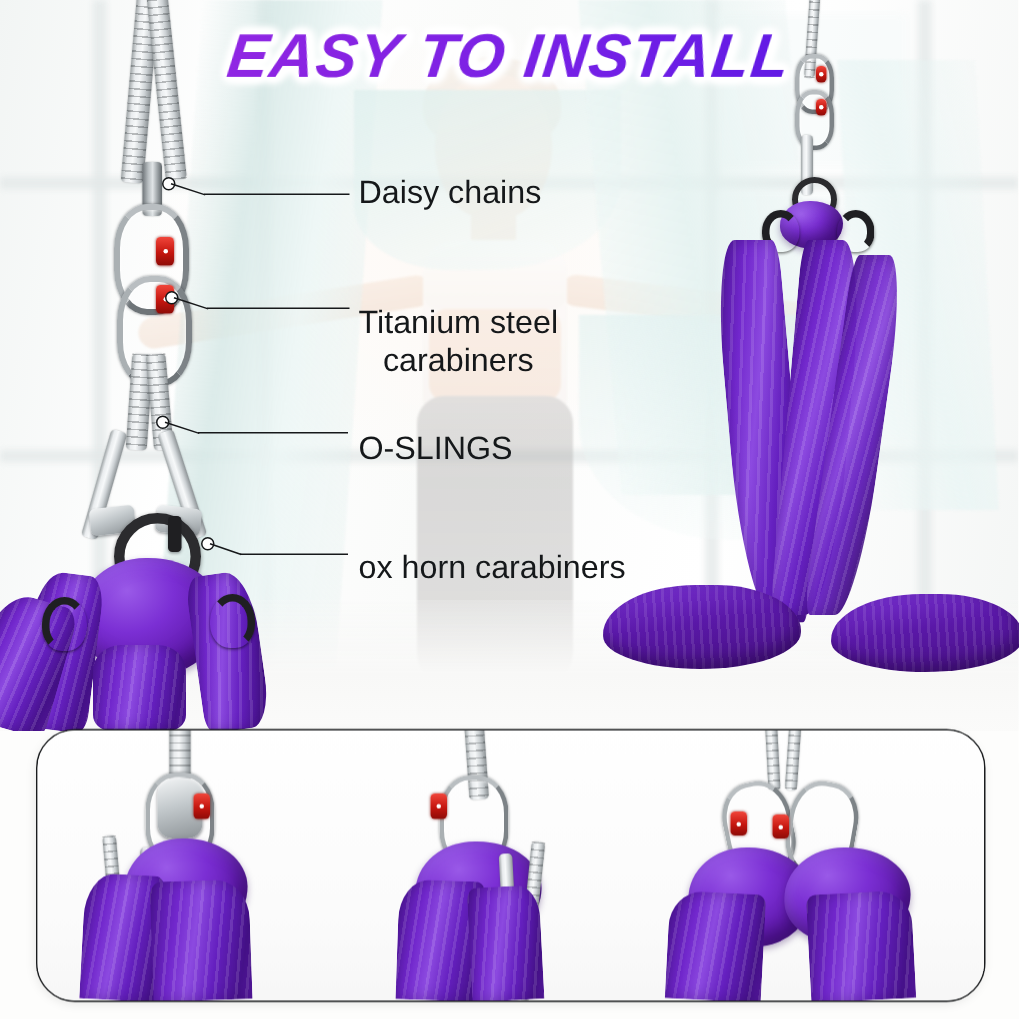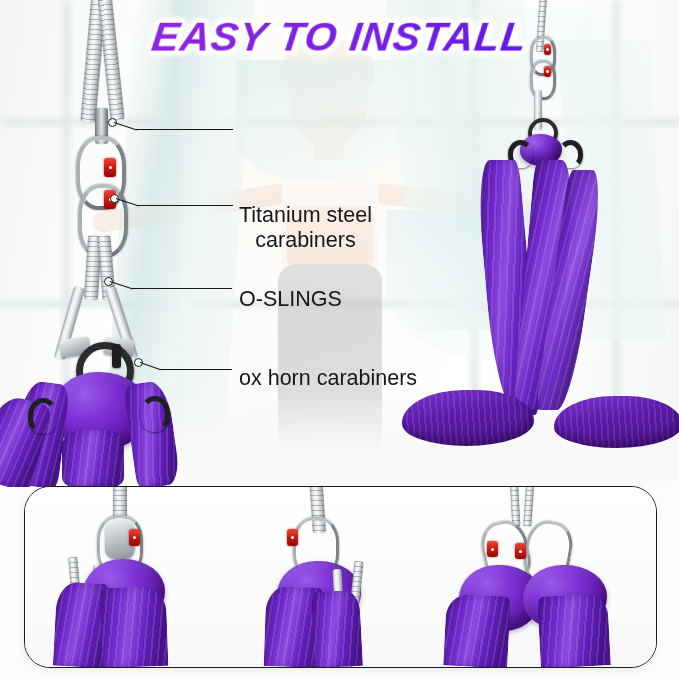--- a/index.html
+++ b/index.html
@@ -238,20 +238,21 @@
     <div class="lead" style="left:138px;top:205px;width:95px;"></div>
 
     <div class="dot" style="left:104px;top:277px;"></div>
     <div class="lead-diag" style="left:110px;top:281px;width:24px;transform:rotate(18deg);"></div>
     <div class="lead" style="left:132px;top:288px;width:100px;"></div>
 
     <div class="dot" style="left:134px;top:358px;"></div>
     <div class="lead-diag" style="left:140px;top:362px;width:22px;transform:rotate(19deg);"></div>
     <div class="lead" style="left:160px;top:369px;width:72px;"></div>
 
+    <div class="callout-label" style="left:239px;top:116px;">Daisy chains</div>
     <div class="callout-label" style="left:239px;top:287px;">O-SLINGS</div>
     <div class="callout-label c" style="left:239px;top:203px;">Titanium steel
 carabiners</div>
     <div class="callout-label" style="left:239px;top:366px;">ox horn carabiners</div>
 
     <div class="title">EASY TO INSTALL</div>
   </div>
 
   <div class="panel-shadow"></div>
   <div class="bottom-panel">

